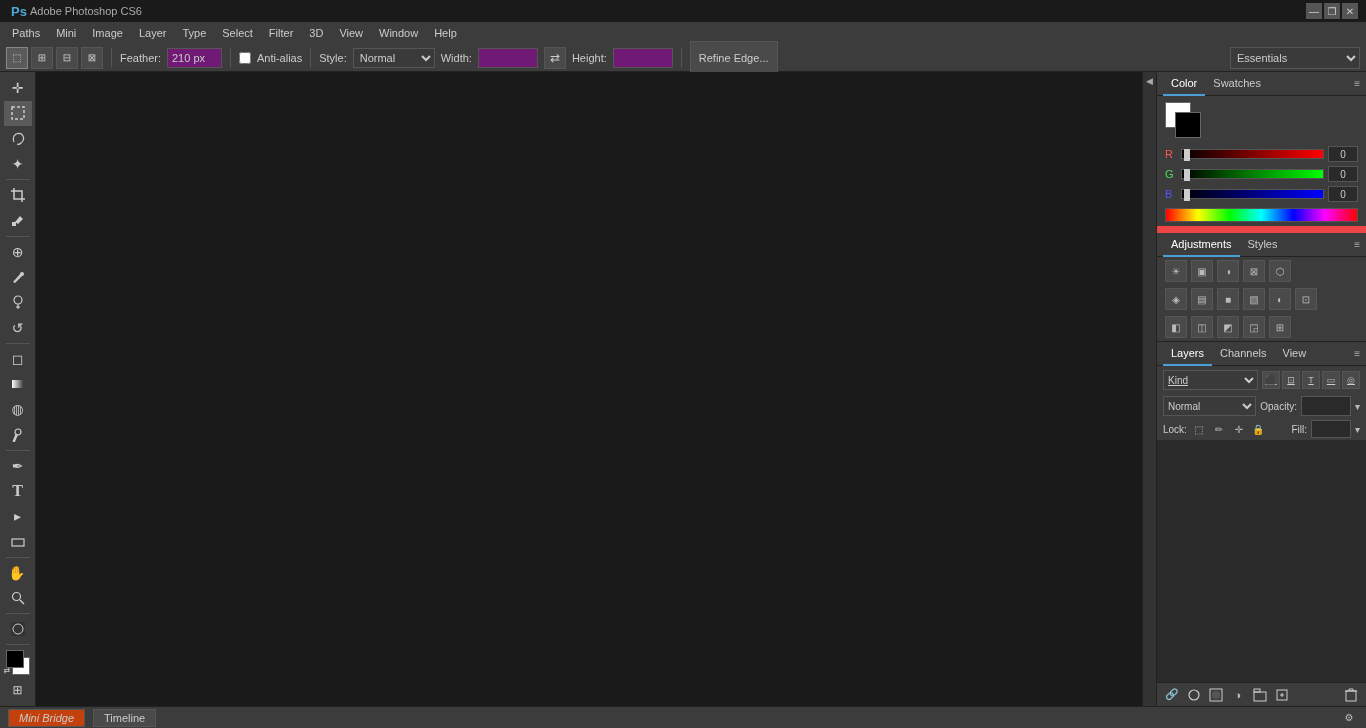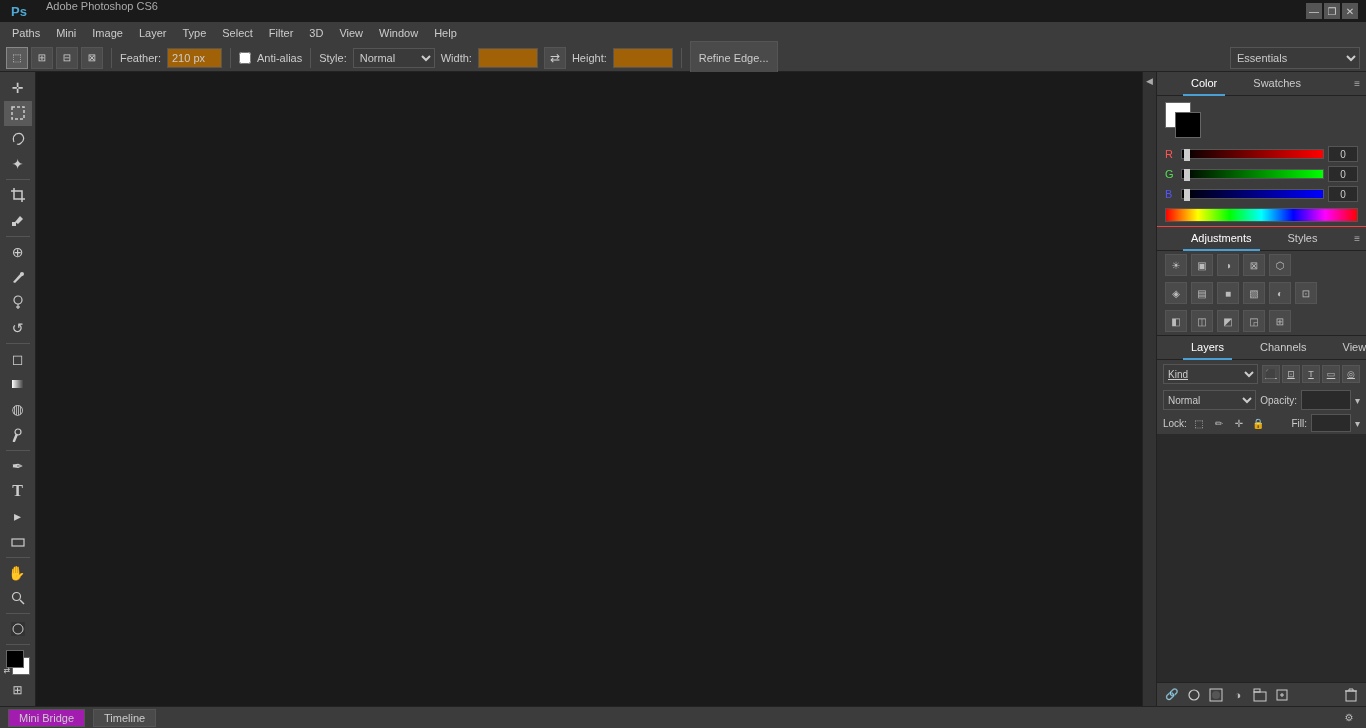--- a/index.html
+++ b/index.html
@@ -19,21 +19,22 @@
       width: 100%;
       height: 22px;
       background: #1a1a1a;
       display: flex;
       align-items: center;
       justify-content: space-between;
       padding: 0 8px;
     }
     #title-bar-left {
       display: flex;
-      gap: 16px;
+      align-items: center;
+      gap: 0;
     }
     #ps-logo {
       width: 22px;
       height: 22px;
       display: flex;
       align-items: center;
       justify-content: center;
       font-size: 13px;
       font-weight: bold;
       color: #4da8d4;
@@ -104,21 +105,21 @@
       justify-content: center;
     }
     .opt-btn.active { background: #5a5a5a; border-color: #888; }
     .opt-label {
       font-size: 11px;
       color: #ccc;
     }
     .opt-input {
       width: 55px;
       height: 20px;
-      background: #a16207;
+      background: #701a75;
       border: 1px solid #555;
       color: #ccc;
       font-size: 11px;
       padding: 0 4px;
     }
     .opt-checkbox {
       width: 12px;
       height: 12px;
     }
     .opt-select {
@@ -241,21 +242,20 @@
     }
     .panel-tab {
       padding: 0 8px;
       height: 24px;
       display: flex;
       align-items: center;
       font-size: 11px;
       color: #ccc;
       cursor: pointer;
       border-bottom: 2px solid transparent;
-      margin-left: 20px;
     }
     .panel-tab.active {
       color: #fff;
       border-bottom: 2px solid #4a9fd5;
     }
     .panel-options {
       margin-left: auto;
       cursor: pointer;
       font-size: 10px;
       color: #aaa;
@@ -334,21 +334,21 @@
     .color-spectrum {
       margin: 4px 8px;
       height: 14px;
       background: linear-gradient(to right, #f00, #ff0, #0f0, #0ff, #00f, #f0f, #f00);
       border: 1px solid #555;
     }
 
     
     #adjustments-panel {
       background: #3c3c3c;
-      border-top: 1px solid #ef4444;
+      border-top: 7px solid #ef4444;
     }
     .adj-title {
       padding: 4px 8px;
       font-size: 11px;
       color: #ccc;
     }
     .adj-icons-row {
       display: flex;
       align-items: center;
       padding: 3px 8px;
@@ -506,21 +506,21 @@
       padding: 2px 10px;
       font-size: 11px;
       color: #ccc;
       cursor: pointer;
       background: #4a4a4a;
       border: 1px solid #555;
       height: 18px;
       display: flex;
       align-items: center;
     }
-    .bottom-tab.active { background: #a21caf; }
+    .bottom-tab.active { background: #c2410c; font-style: italic; }
     .bottom-right {
       margin-left: auto;
       display: flex;
       align-items: center;
       gap: 4px;
     }
     .bottom-btn {
       width: 18px;
       height: 18px;
       background: transparent;

